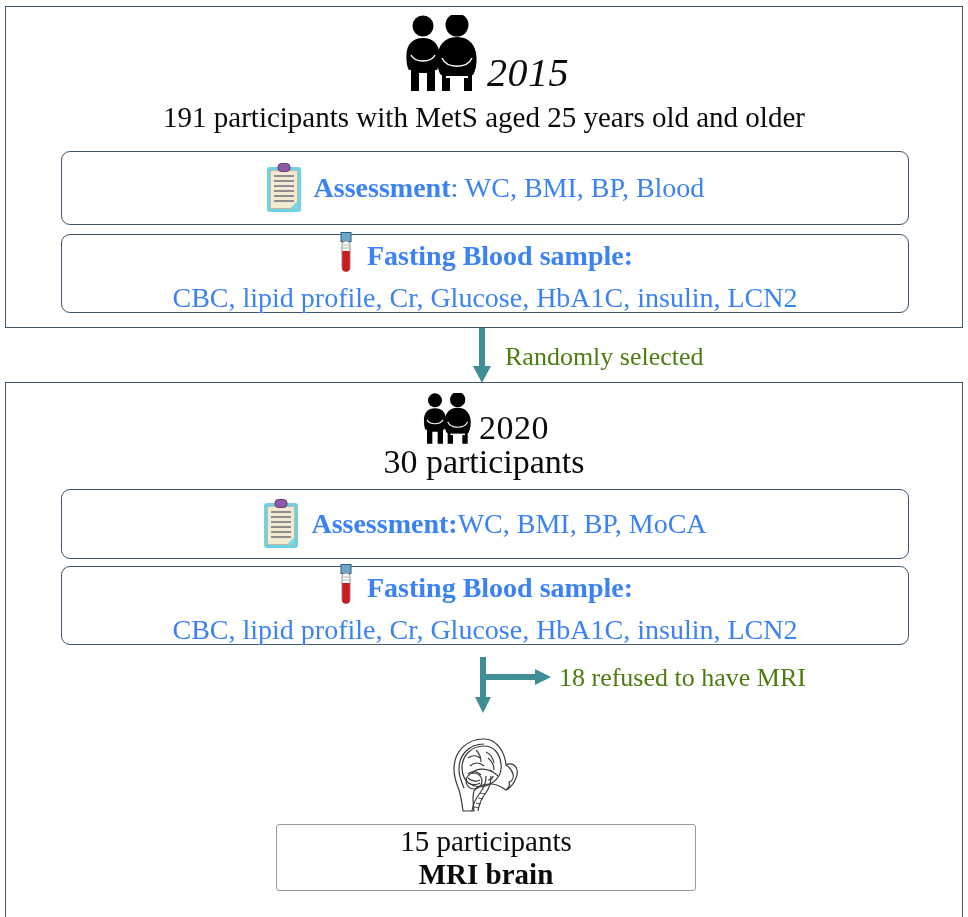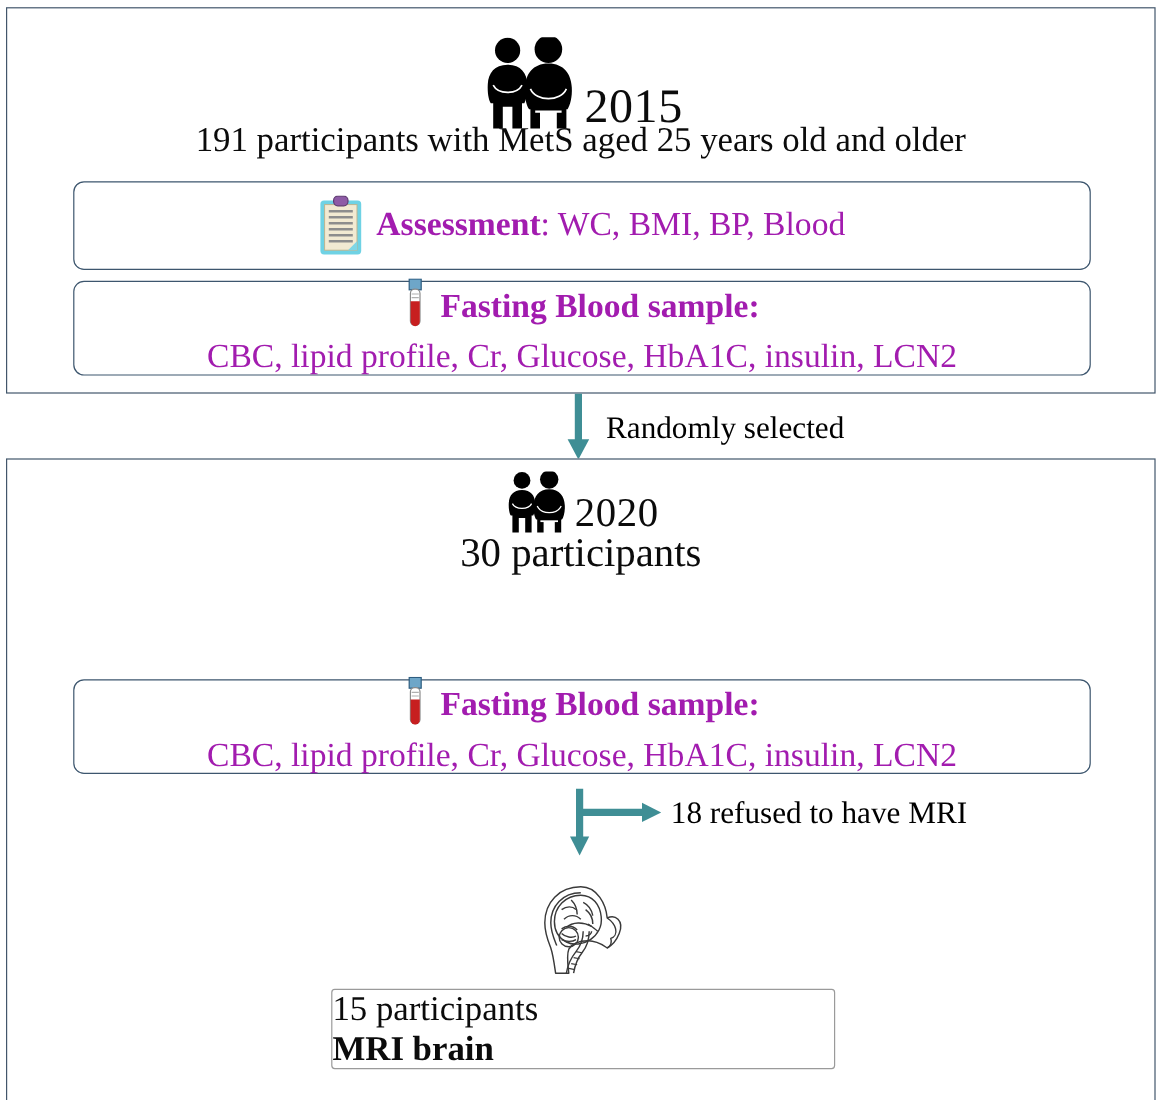--- a/index.html
+++ b/index.html
@@ -74,67 +74,68 @@
     align-items: center;
     justify-content: center;
   }
   .card-line {
     display: flex;
     align-items: center;
     justify-content: center;
     white-space: nowrap;
     font-size: 28px;
     line-height: 1.15;
-    color: #a21caf;
+    color: #3b82f6;
   }
   .card-line .bold { font-weight: bold; }
   .card-line .icon-slot {
     display: inline-flex;
     align-items: center;
     justify-content: center;
     margin-right: 12px;
   }
 
   
   .clipboard-icon { display: block; }
   .tube-icon { display: block; }
   .brain-icon { display: block; }
 
   
   .connector { position: absolute; }
   .connector-label {
     position: absolute;
     font-size: 26px;
     line-height: 1;
-    color: #000000;
+    color: #4d7c0f;
     white-space: nowrap;
   }
 
   
   .result-box {
     position: absolute;
     border: 1.4px solid #9a9a9a;
     border-radius: 3px;
     background: #ffffff;
     box-sizing: border-box;
     display: flex;
     flex-direction: column;
+    align-items: center;
     justify-content: center;
   }
   .result-line-1 { font-size: 29px; line-height: 1.12; color: #0b0b0b; }
   .result-line-2 { font-size: 29px; line-height: 1.12; font-weight: bold; color: #0b0b0b; }
 </style>
 </head>
 <body>
 
 <div id="canvas">
 
   <div class="stage" id="stage-2015">
 
-    <div class="year-row" style="position:absolute; top:24px; left:0; right:0;">
+    <div class="year-row" style="position:absolute; top:8px; left:0; right:0;font-style:italic;">
       <span>
         <svg class="couple-icon" width="84" height="78" viewBox="0 0 84 78" aria-hidden="true">
           <g fill="#000000">
 
             <circle cx="24" cy="11" r="10.5"></circle>
             <path d="M24 23 C13 23 8 30 7.5 39 C7 47 8.5 53 10 55 L12 55 L12 76 L20 76 L20 58 L28 58 L28 76 L36 76 L36 55 L38 55 C39.5 52 41 46 40.5 39 C40 30 35 23 24 23 Z"></path>
 
             <path d="M12 40 C16 48 32 48 36 40" fill="none" stroke="#ffffff" stroke-width="1.4"></path>
 
             <circle cx="58" cy="10" r="11.5"></circle>
@@ -211,20 +212,42 @@
             <path d="M43 43 C48 54 68 54 73 43" fill="none" stroke="#ffffff" stroke-width="1.6"></path>
             <path d="M47 62 L69 62" fill="none" stroke="#ffffff" stroke-width="2.2"></path>
           </g>
         </svg>
       </span>
       <span class="year-label small">2020</span>
     </div>
 
     <div class="headline sub" style="position:absolute; top:60px; left:0; right:0;">30 participants</div>
 
+    <div class="card" style="top:106px; height:70px;">
+      <div class="card-line">
+        <span class="icon-slot">
+          <svg class="clipboard-icon" width="36" height="50" viewBox="0 0 36 50" aria-hidden="true">
+            <rect x="1" y="4" width="34" height="45" rx="3" fill="#6fd2e4"></rect>
+            <rect x="4.5" y="7.5" width="27" height="38" fill="#f2ead2" stroke="#bdb48e" stroke-width="0.8"></rect>
+            <g stroke="#8d8d8d" stroke-width="2">
+              <line x1="8" y1="13" x2="28" y2="13"></line>
+              <line x1="8" y1="18" x2="28" y2="18"></line>
+              <line x1="8" y1="23" x2="28" y2="23"></line>
+              <line x1="8" y1="28" x2="28" y2="28"></line>
+              <line x1="8" y1="33" x2="28" y2="33"></line>
+              <line x1="8" y1="38" x2="28" y2="38"></line>
+            </g>
+            <path d="M31.5 38 L31.5 45.5 L24 45.5 Z" fill="#7fd6e6"></path>
+            <rect x="12" y="0.5" width="12" height="8" rx="3.5" fill="#8e5ba6" stroke="#5f3b72" stroke-width="1"></rect>
+          </svg>
+        </span>
+        <span class="bold">Assessment:</span>
+          <span> WC, BMI, BP, MoCA</span>
+      </div>
+    </div>
 
     <div class="card" style="top:183px; height:79px;">
       <div class="card-line" style="margin-bottom:2px;">
         <span class="icon-slot">
           <svg class="tube-icon" width="18" height="48" viewBox="0 0 18 48" aria-hidden="true">
             <rect x="4" y="0.5" width="10" height="9" fill="#6ea6c8" stroke="#2e5d80" stroke-width="1"></rect>
             <rect x="5" y="9" width="8" height="30" rx="3.5" fill="#ffffff" stroke="#8a8a8a" stroke-width="1"></rect>
             <path d="M5.2 19 L12.8 19 L12.8 36 A3.6 3.6 0 0 1 5.2 36 Z" fill="#c71f20"></path>
             <line x1="6" y1="13" x2="12" y2="13" stroke="#b0b0b0" stroke-width="1"></line>
             <line x1="6" y1="16" x2="12" y2="16" stroke="#b0b0b0" stroke-width="1"></line>

